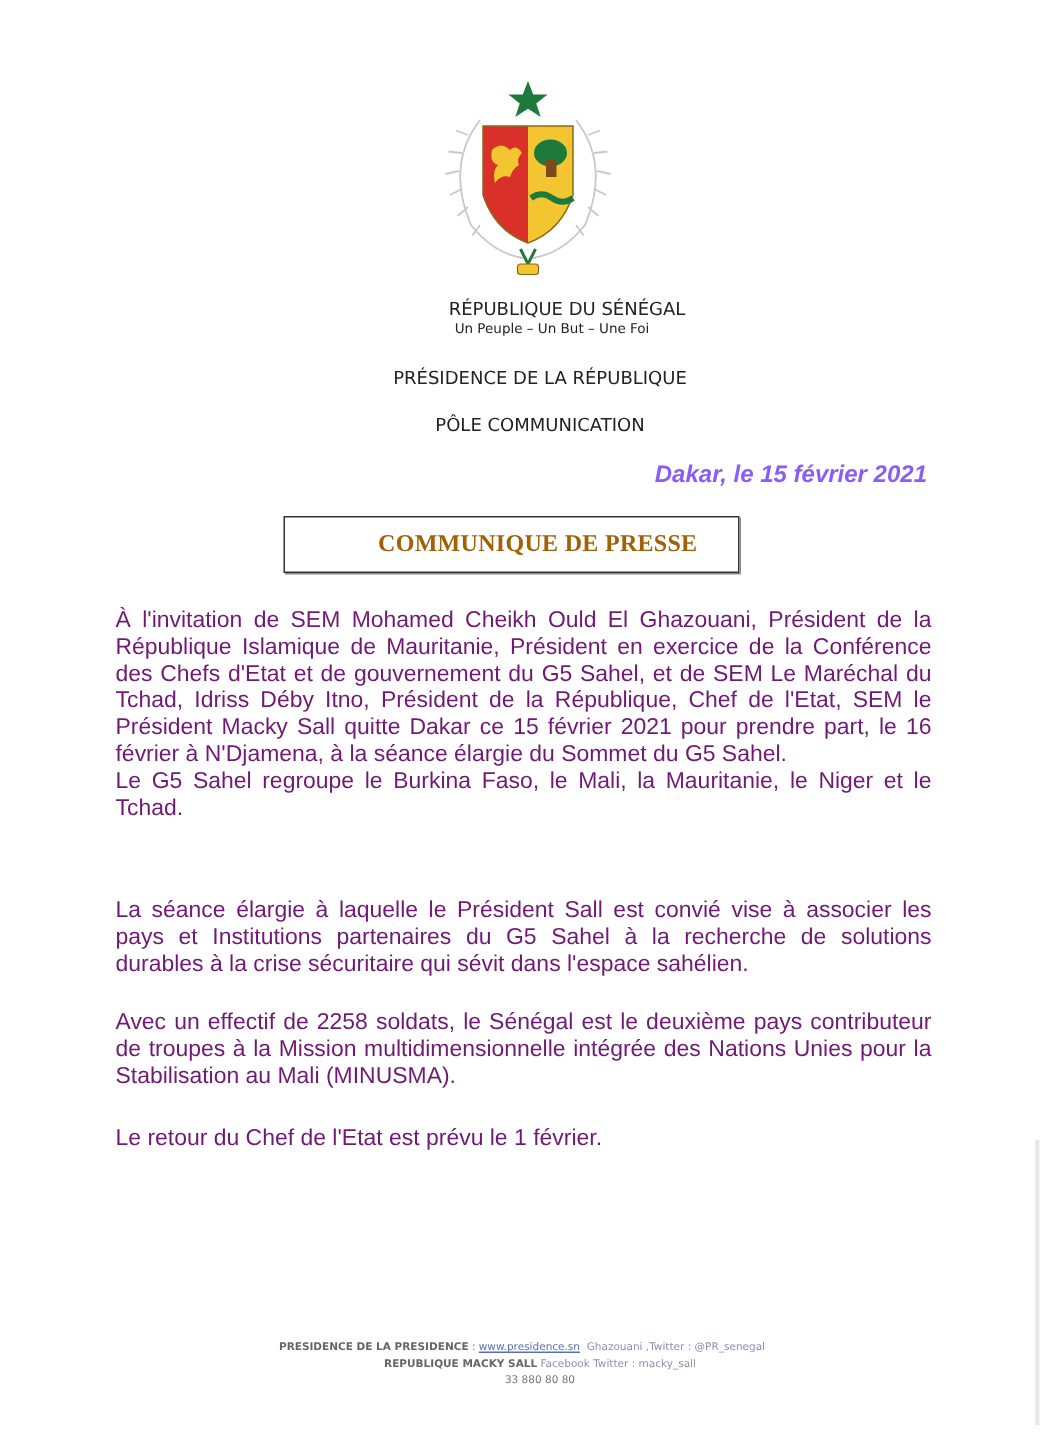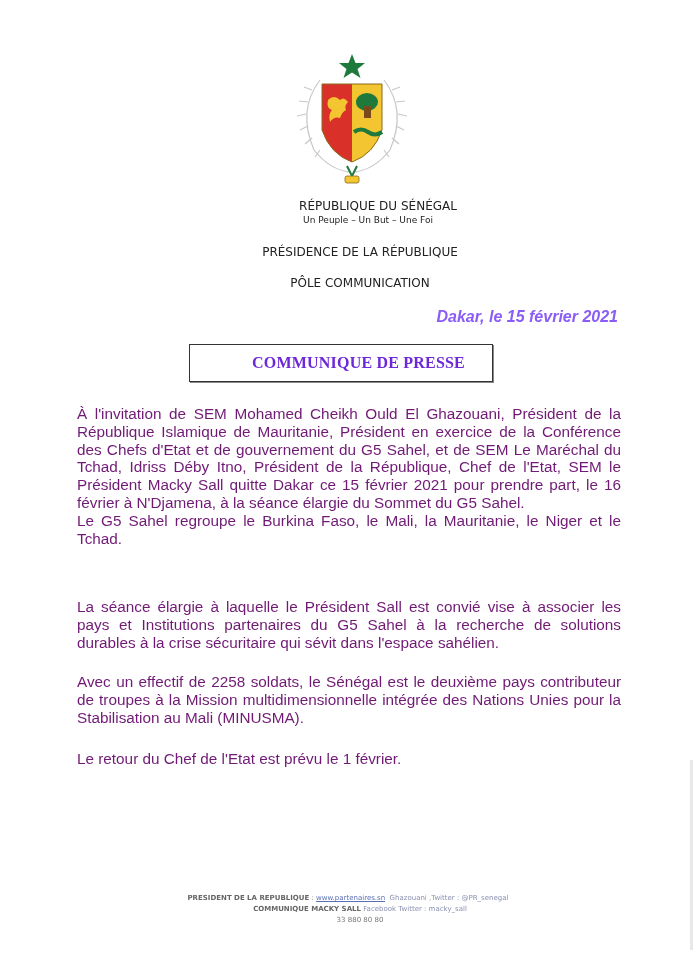--- a/index.html
+++ b/index.html
@@ -5,21 +5,21 @@
   html, body { margin:0; padding:0; }
   body { width:696px; height:960px; background:#ffffff; position:relative; overflow:hidden; font-family:"Liberation Sans", sans-serif; color:#1a1a1a; }
   .emblem { position:absolute; left:292px; top:50px; width:120px; height:135px; }
   .hdr { position:absolute; left:0; width:696px; text-align:center; font-family:"DejaVu Sans", sans-serif; color:#222; }
   .h1 { top:199px; font-size:12px; left:30px; }
   .motto { top:215px; font-size:9px; left:20px; }
   .h2 { top:245px; font-size:12px; left:12px; }
   .h3 { top:276px; font-size:12px; left:12px; }
   .date { position:absolute; right:78px; top:308px; font-size:16px; font-weight:bold; font-style:italic; color:#8b5cf6; }
   .title-box { position:absolute; left:189px; top:344px; width:302px; height:36px; border:1.5px solid #333; box-shadow:1px 1px 0 #888; display:flex; align-items:center; justify-content:center; }
-  .title-box span { font-family:"Liberation Serif", serif; font-weight:bold; font-size:16px; letter-spacing:0.2px; color:#6d28d9;margin-left:35px; }
+  .title-box span { font-family:"Liberation Serif", serif; font-weight:bold; font-size:16px; letter-spacing:0.2px; color:#a16207;margin-left:35px; }
   .body { position:absolute; left:77px; width:544px; font-size:15.3px; line-height:17.8px; text-align:justify; color:#701a75; }
   .body p { margin:0; }
   .p1 { top:405px; }
   .p3 { top:598px; }
   .p4 { top:673px; }
   .p5 { top:750px; }
   .last-line { text-align-last:justify; }
   .footer { position:absolute; left:0; width:696px; text-align:center; font-family:"DejaVu Sans", sans-serif; font-size:7px; color:#777; line-height:11px; }
   .f1 { top:893px; left:0; }
   .f2 { top:904px; left:12px; }
@@ -80,20 +80,20 @@
   <p>La séance élargie à laquelle le Président Sall est convié vise à associer les pays et Institutions partenaires du G5 Sahel à la recherche de solutions durables à la crise sécuritaire qui sévit dans l'espace sahélien.</p>
 </div>
 <div class="body p4">
   <p>Avec un effectif de 2258 soldats, le Sénégal est le deuxième pays contributeur de troupes à la Mission multidimensionnelle intégrée des Nations Unies pour la Stabilisation au Mali (MINUSMA).</p>
 </div>
 <div class="body p5">
   <p>Le retour du Chef de l'Etat est prévu le 1 février.</p>
 </div>
 
 <div class="footer f1">
-  <span class="b">PRESIDENT DE LA REPUBLIQUE</span><span> : </span><span class="lnk">www.partenaires.sn</span>&nbsp;&nbsp;<span class="soc">Ghazouani ,Twitter : @PR_senegal</span>
+  <span class="b">PRESIDENCE DE LA PRESIDENCE</span><span> : </span><span class="lnk">www.presidence.sn</span>&nbsp;&nbsp;<span class="soc">Ghazouani ,Twitter : @PR_senegal</span>
 </div>
 <div class="footer f2">
-  <span class="b">COMMUNIQUE MACKY SALL</span>&nbsp;<span class="soc">Facebook Twitter : macky_sall</span>
+  <span class="b">REPUBLIQUE MACKY SALL</span>&nbsp;<span class="soc">Facebook Twitter : macky_sall</span>
 </div>
 <div class="footer f3">33 880 80 80</div>
 
 <div class="edge"></div>
 
 </body></html>

